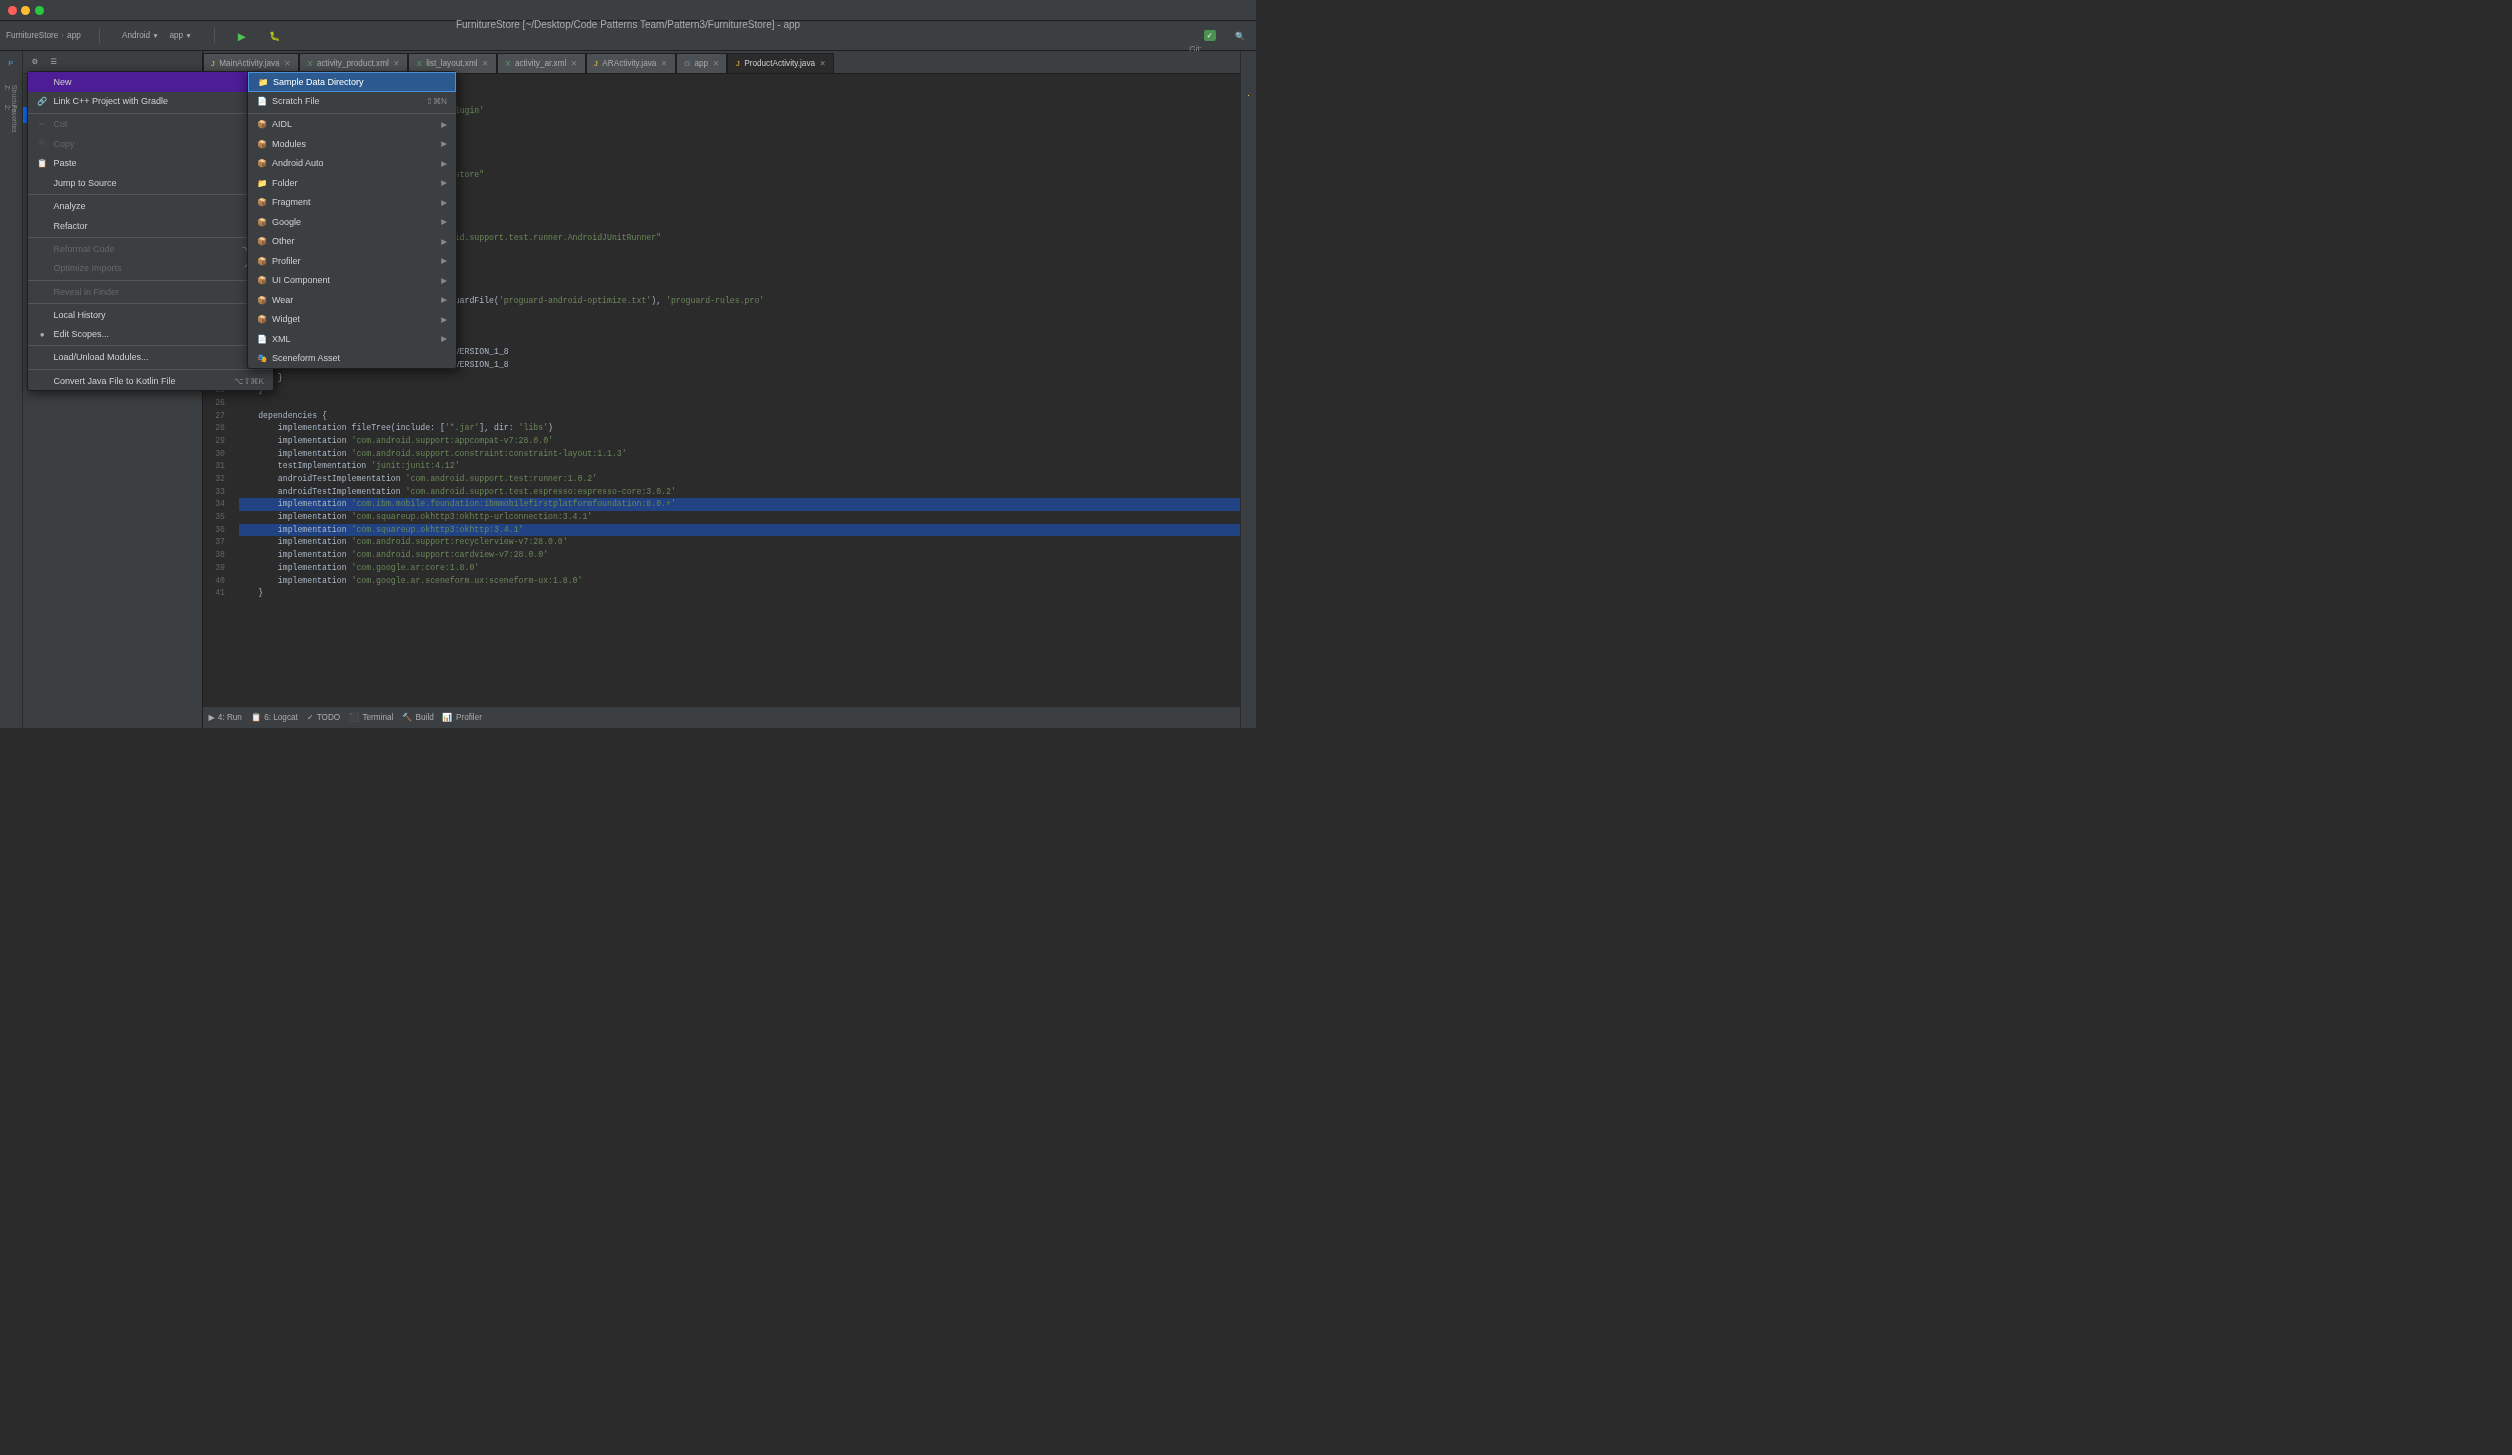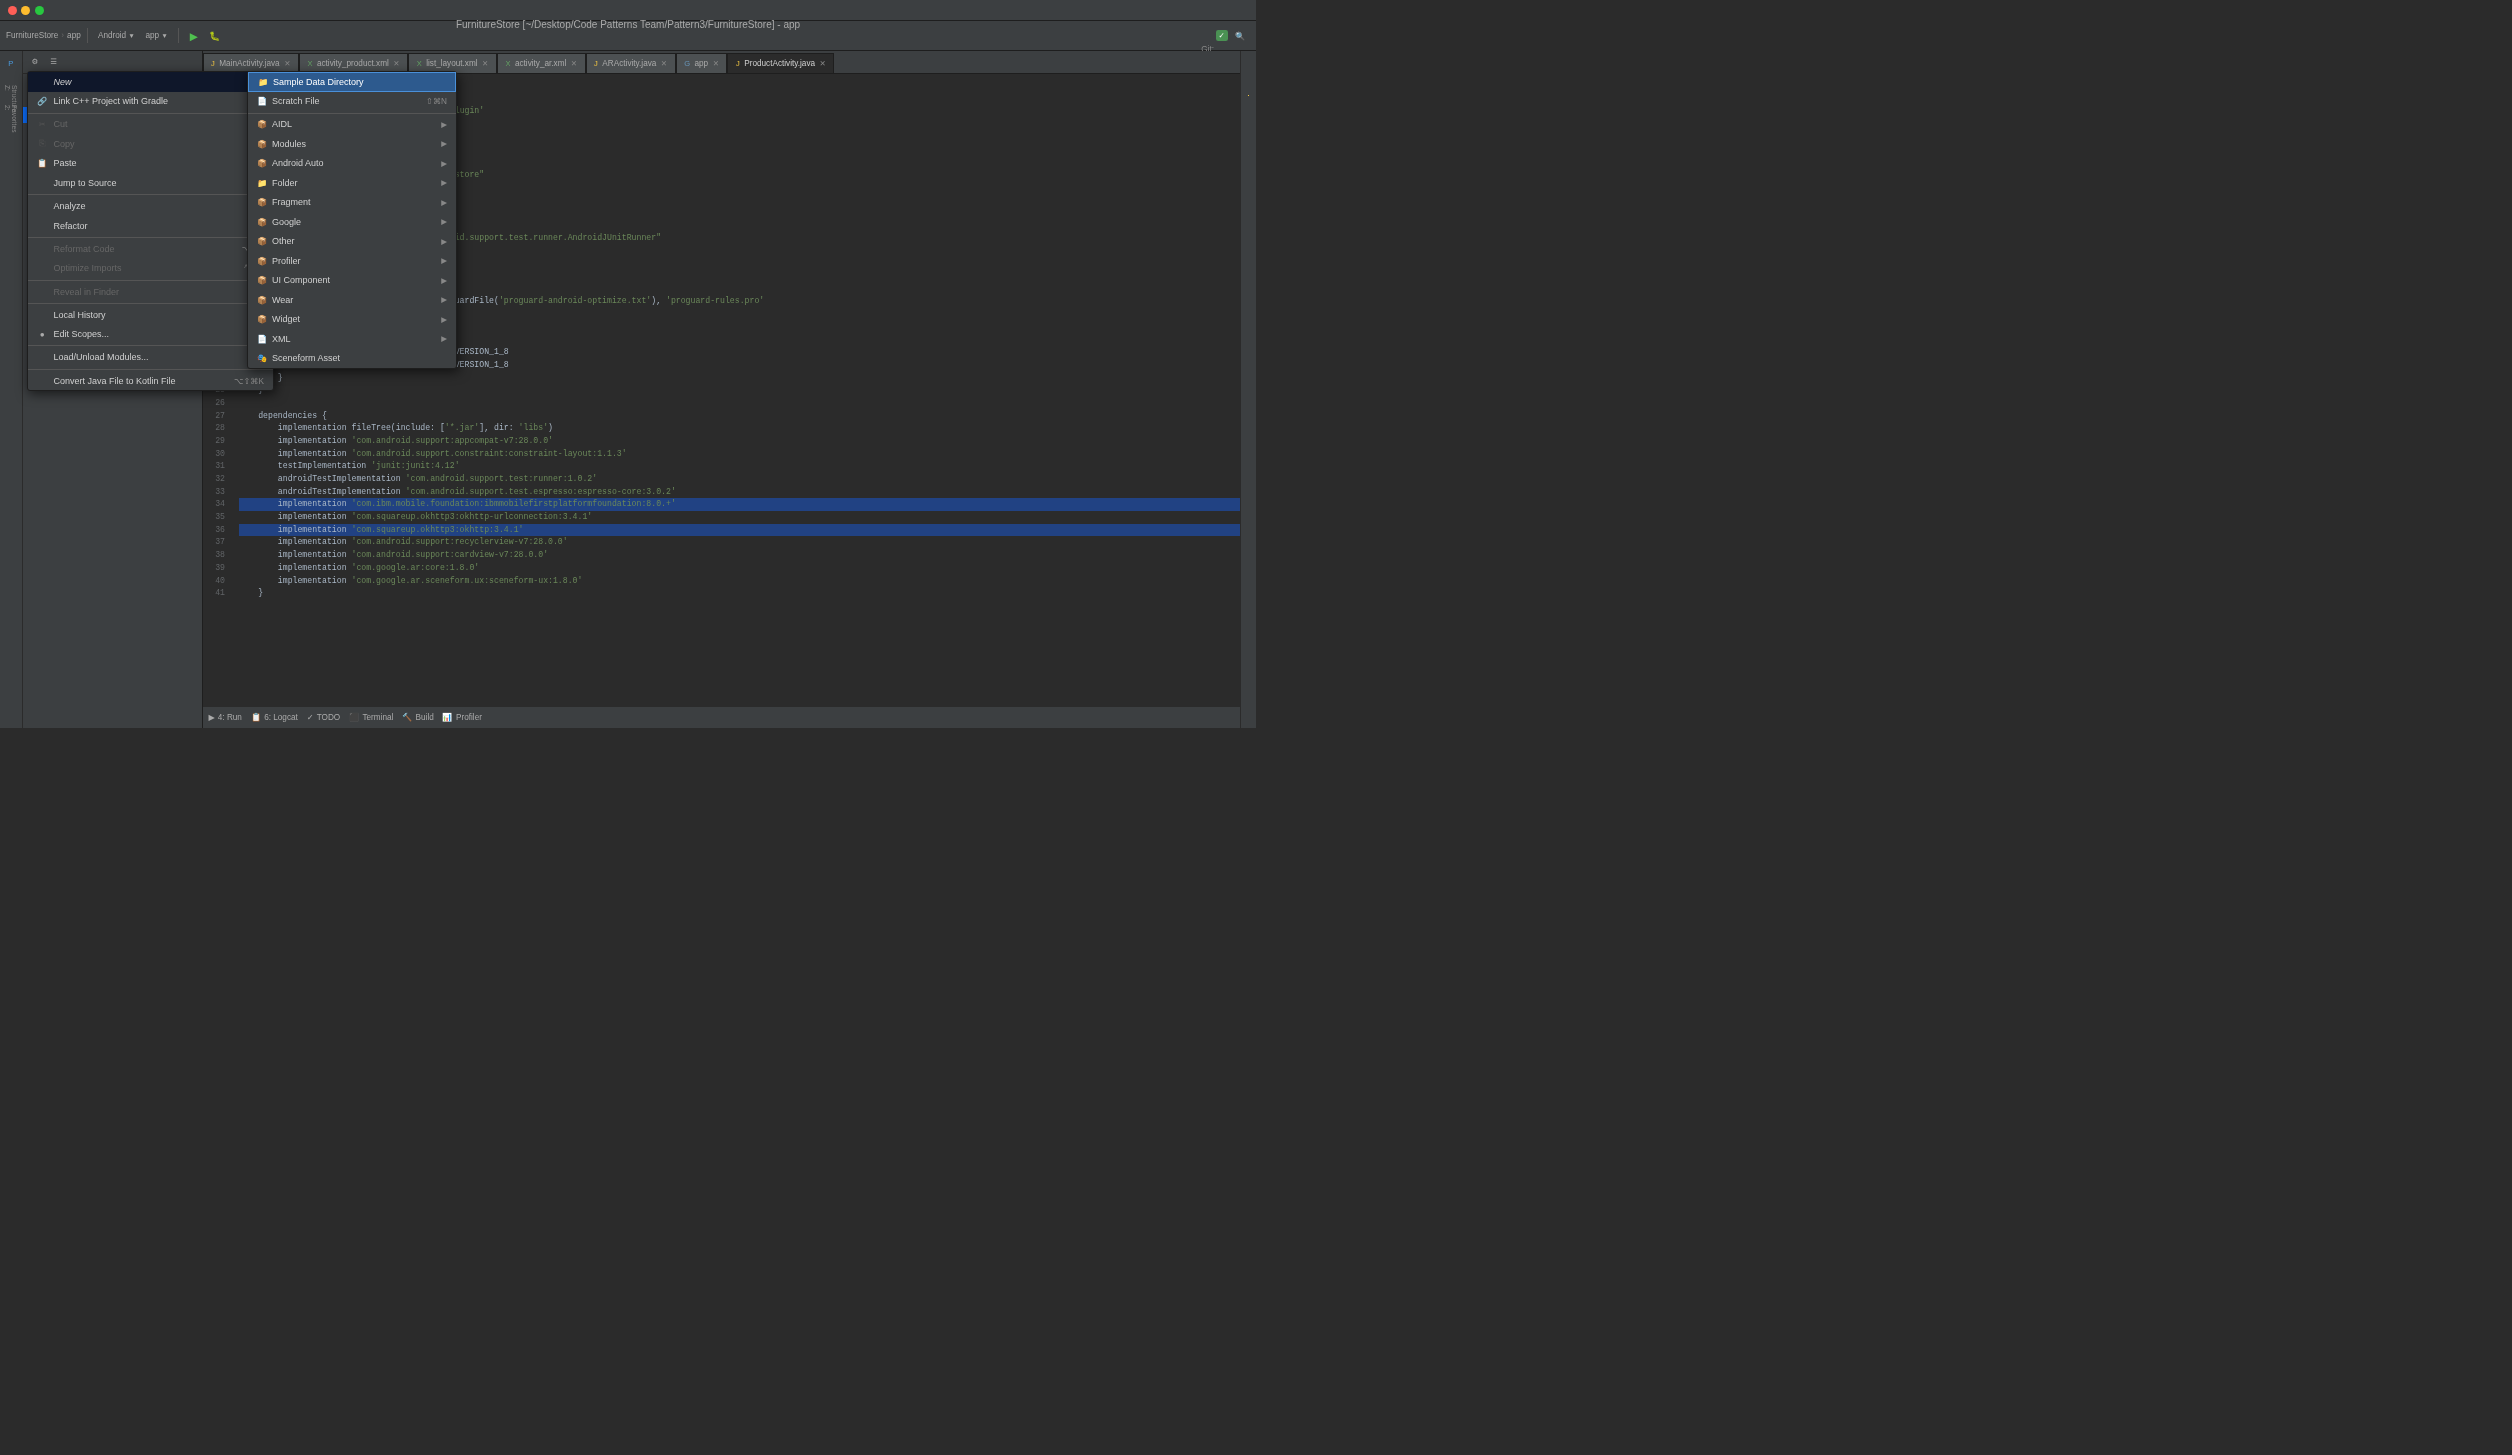--- a/index.html
+++ b/index.html
@@ -47,21 +47,21 @@
       margin-top: 28px;
     }
 
     
     .main-toolbar {
       height: 30px;
       background: #3c3f41;
       display: flex;
       align-items: center;
       border-bottom: 0.7px solid #1e1e1e;
-      gap: 3px;
+      gap: 15px;
       padding: 0 6px;
     }
     .toolbar-group {
       display: flex;
       align-items: center;
       gap: 1.5px;
     }
     .toolbar-btn {
       height: 18px;
       padding: 0 4.5px;
@@ -151,21 +151,21 @@
     }
     .menu-item {
       display: flex;
       align-items: center;
       height: 19.5px;
       padding: 0 9px;
       cursor: pointer;
       justify-content: space-between;
       gap: 6px;
     }
-    .menu-item.active { background: #0f172a; font-style: italic; }
+    .menu-item.active { background: #4c1d95; }
     .menu-item-left {
       display: flex;
       align-items: center;
       gap: 6px;
     }
     .menu-item-icon {
       width: 10.5px;
       height: 10.5px;
       display: flex; align-items: center; justify-content: center;
       font-size: 8.2px;

